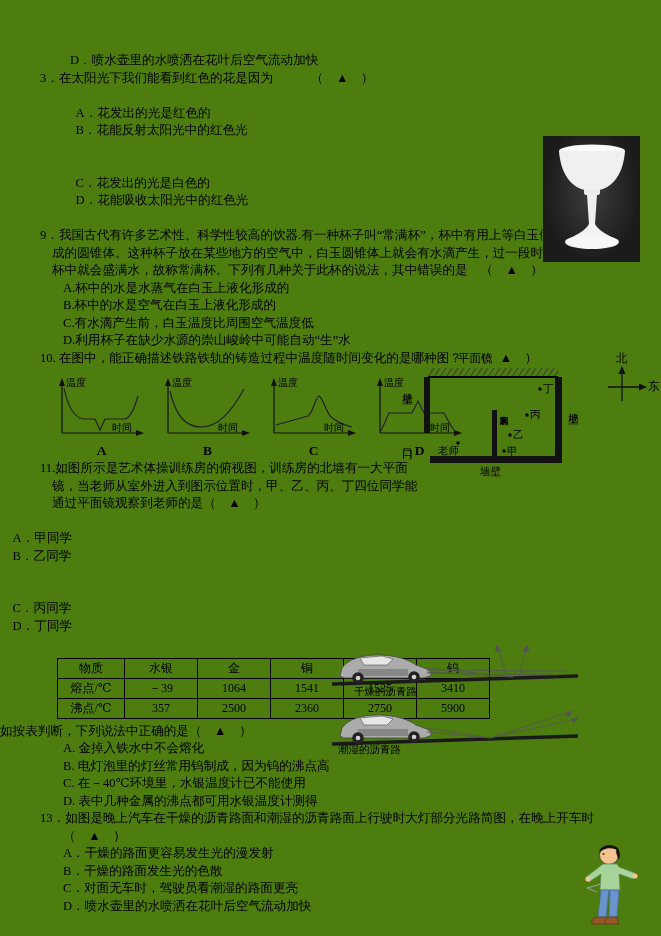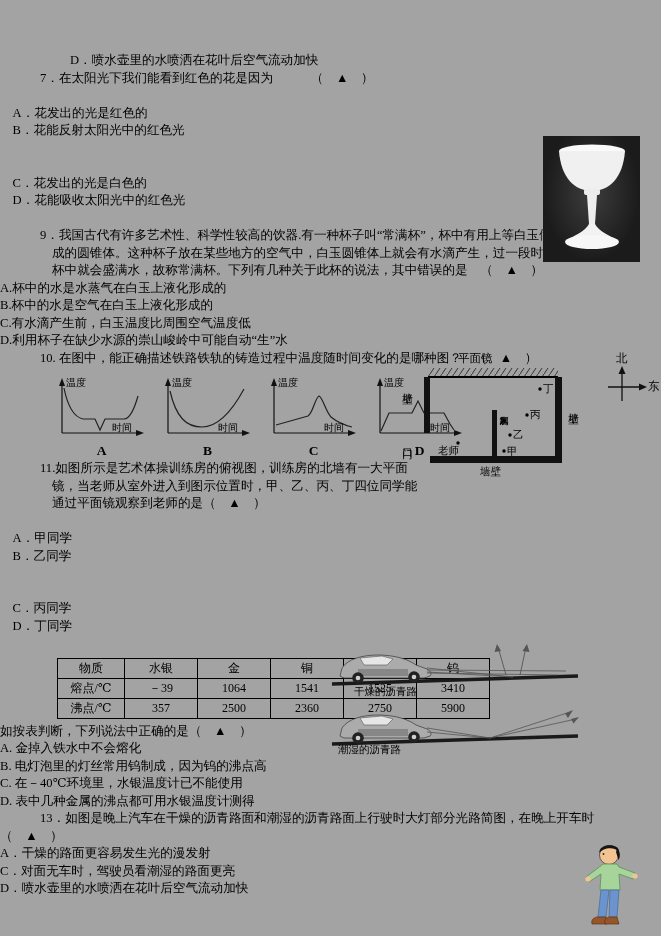--- a/index.html
+++ b/index.html
@@ -1,21 +1,21 @@
 <!DOCTYPE html>
 <html><head>
 <meta charset="utf-8">
 <style>
   html,body{margin:0;padding:0;background:#ffffff;}
-  .page{position:relative;width:661px;height:936px;background:#a3a3a3;overflow:hidden;
+  .page{position:relative;width:661px;height:936px;background:#4d7c0f;overflow:hidden;
         font-family:"Liberation Serif","DejaVu Serif",serif;color:#000;
         padding-top:52px;box-sizing:border-box;}
   .line{font-size:12.6px;line-height:17.5px;white-space:pre;}
   .ml40{margin-left:40px}.ml52{margin-left:52px}
-  .ml63{}.ml66{}.ml70{margin-left:70px}
+  .ml63{margin-left:63px}.ml66{}.ml70{margin-left:70px}
   .row2 .c1{display:inline-block;width:235px;}
   .row2n .c1{display:inline-block;width:107px;}
   table.metals{border-collapse:collapse;margin:5px 0 4px 57px;font-size:12px;}
   table.metals td,table.metals th{border:1.4px solid #000;text-align:center;
         font-weight:normal;padding:1px 4px;height:17px;}
   table.metals .c0{width:58px}table.metals .cc{width:64px}
   .graphs{display:flex;gap:7px;margin:8px 0 2px 52px;}
   .graph{width:99px;text-align:center;}
   .graph .letter{font-weight:bold;font-size:13.5px;line-height:15px;font-family:"Liberation Serif",serif;}
   .figure{position:absolute;}
@@ -23,21 +23,21 @@
   .vert{writing-mode:vertical-rl;text-orientation:upright;letter-spacing:1px;}
   svg text{font-family:"Liberation Serif","DejaVu Serif",serif;}
 </style>
 </head>
 <body>
 
 <div class="page">
 
   <div class="line ml70">D．喷水壶里的水喷洒在花叶后空气流动加快</div>
 
-  <div class="line ml40">7．在太阳光下我们能看到红色的花是因为　　　（　▲　）</div>
+  <div class="line ml40">3．在太阳光下我们能看到红色的花是因为　　　（　▲　）</div>
   <div class="line ml63 row2">
     <span class="c1">A．花发出的光是红色的</span>
     <span>B．花能反射太阳光中的红色光</span>
   </div>
   <div class="line ml63 row2">
     <span class="c1">C．花发出的光是白色的</span>
     <span>D．花能吸收太阳光中的红色光</span>
   </div>
 
   <div class="line ml40">9．我国古代有许多艺术性、科学性较高的饮器.有一种杯子叫“常满杯”，杯中有用上等白玉做</div>
@@ -143,20 +143,21 @@
     </table>
   <div class="line ml66">如按表判断，下列说法中正确的是（　▲　）</div>
   <div class="line ml63">A. 金掉入铁水中不会熔化</div>
   <div class="line ml63">B. 电灯泡里的灯丝常用钨制成，因为钨的沸点高</div>
   <div class="line ml63">C. 在－40℃环境里，水银温度计已不能使用</div>
   <div class="line ml63">D. 表中几种金属的沸点都可用水银温度计测得</div>
 
   <div class="line ml40">13．如图是晚上汽车在干燥的沥青路面和潮湿的沥青路面上行驶时大灯部分光路简图，在晚上开车时</div>
   <div class="line ml63">（　▲　）</div>
   <div class="line ml63">A．干燥的路面更容易发生光的漫发射</div>
+  <div class="line ml63">B．干燥的路面发生光的色散</div>
   <div class="line ml63">C．对面无车时，驾驶员看潮湿的路面更亮</div>
   <div class="line ml63">D．喷水壶里的水喷洒在花叶后空气流动加快</div>
 
   <div class="figure" style="left:543px;top:136px;width:97px;height:126px;
        background:radial-gradient(ellipse at 50% 45%, #3d3d3d 0%, #1b1b1b 70%);">
     <svg width="97" height="126" viewBox="0 0 97 126">
       <ellipse cx="49" cy="15" rx="33" ry="6.5" fill="#fafafa"></ellipse>
       <path d="M16 15 C18 42 32 55 49 55 C66 55 80 42 82 15 Z" fill="#f0f0f0"></path>
       <rect x="41" y="53" width="16" height="6" rx="2" fill="#ececec"></rect>
       <path d="M44 59 L54 59 L52 88 L46 88 Z" fill="#eeeeee"></path>

